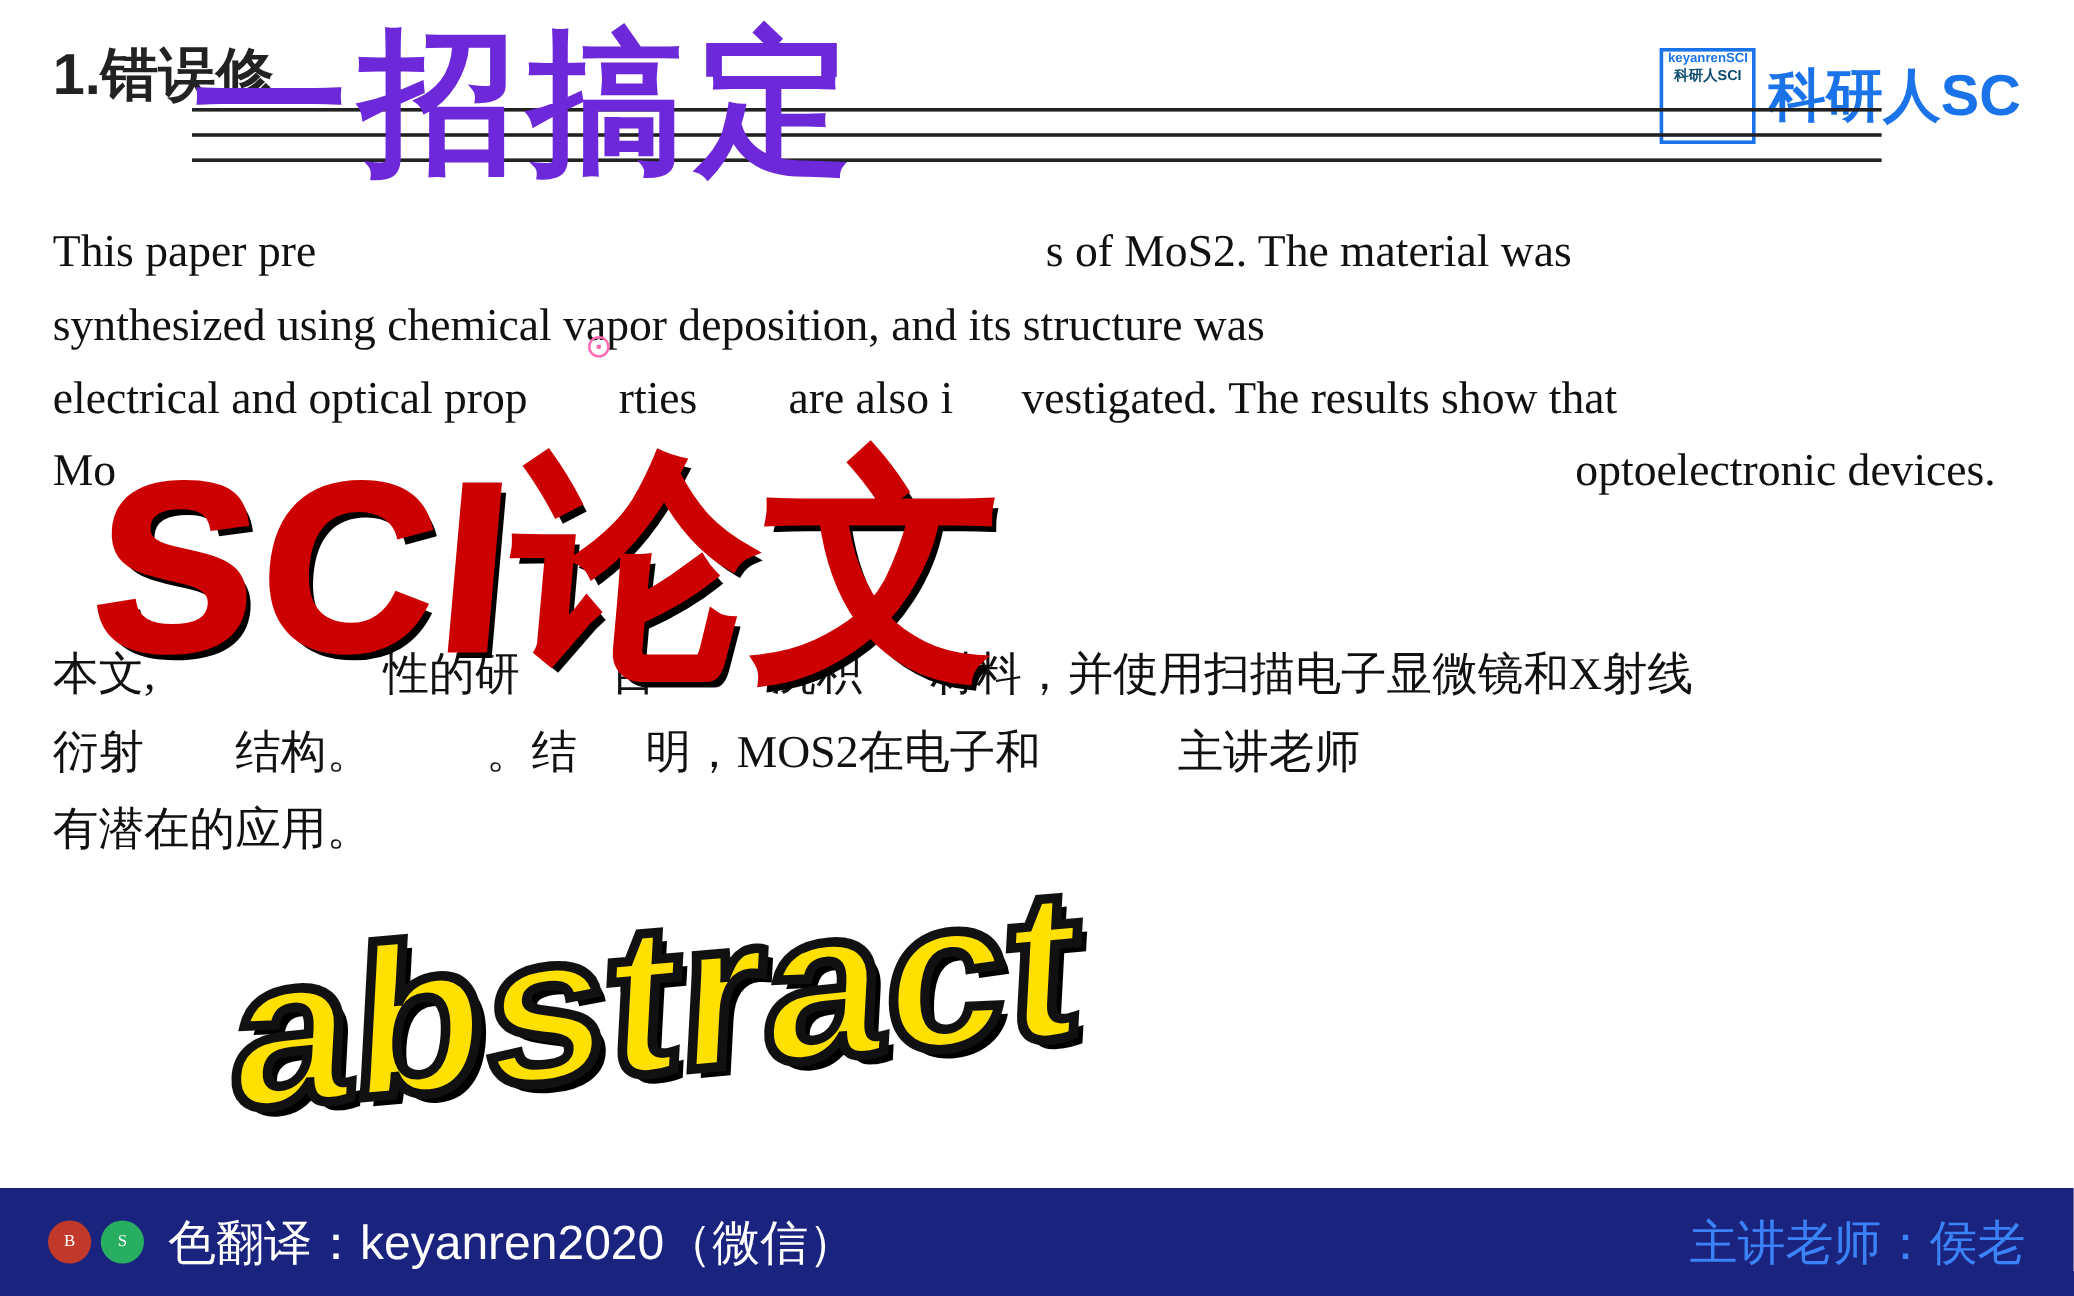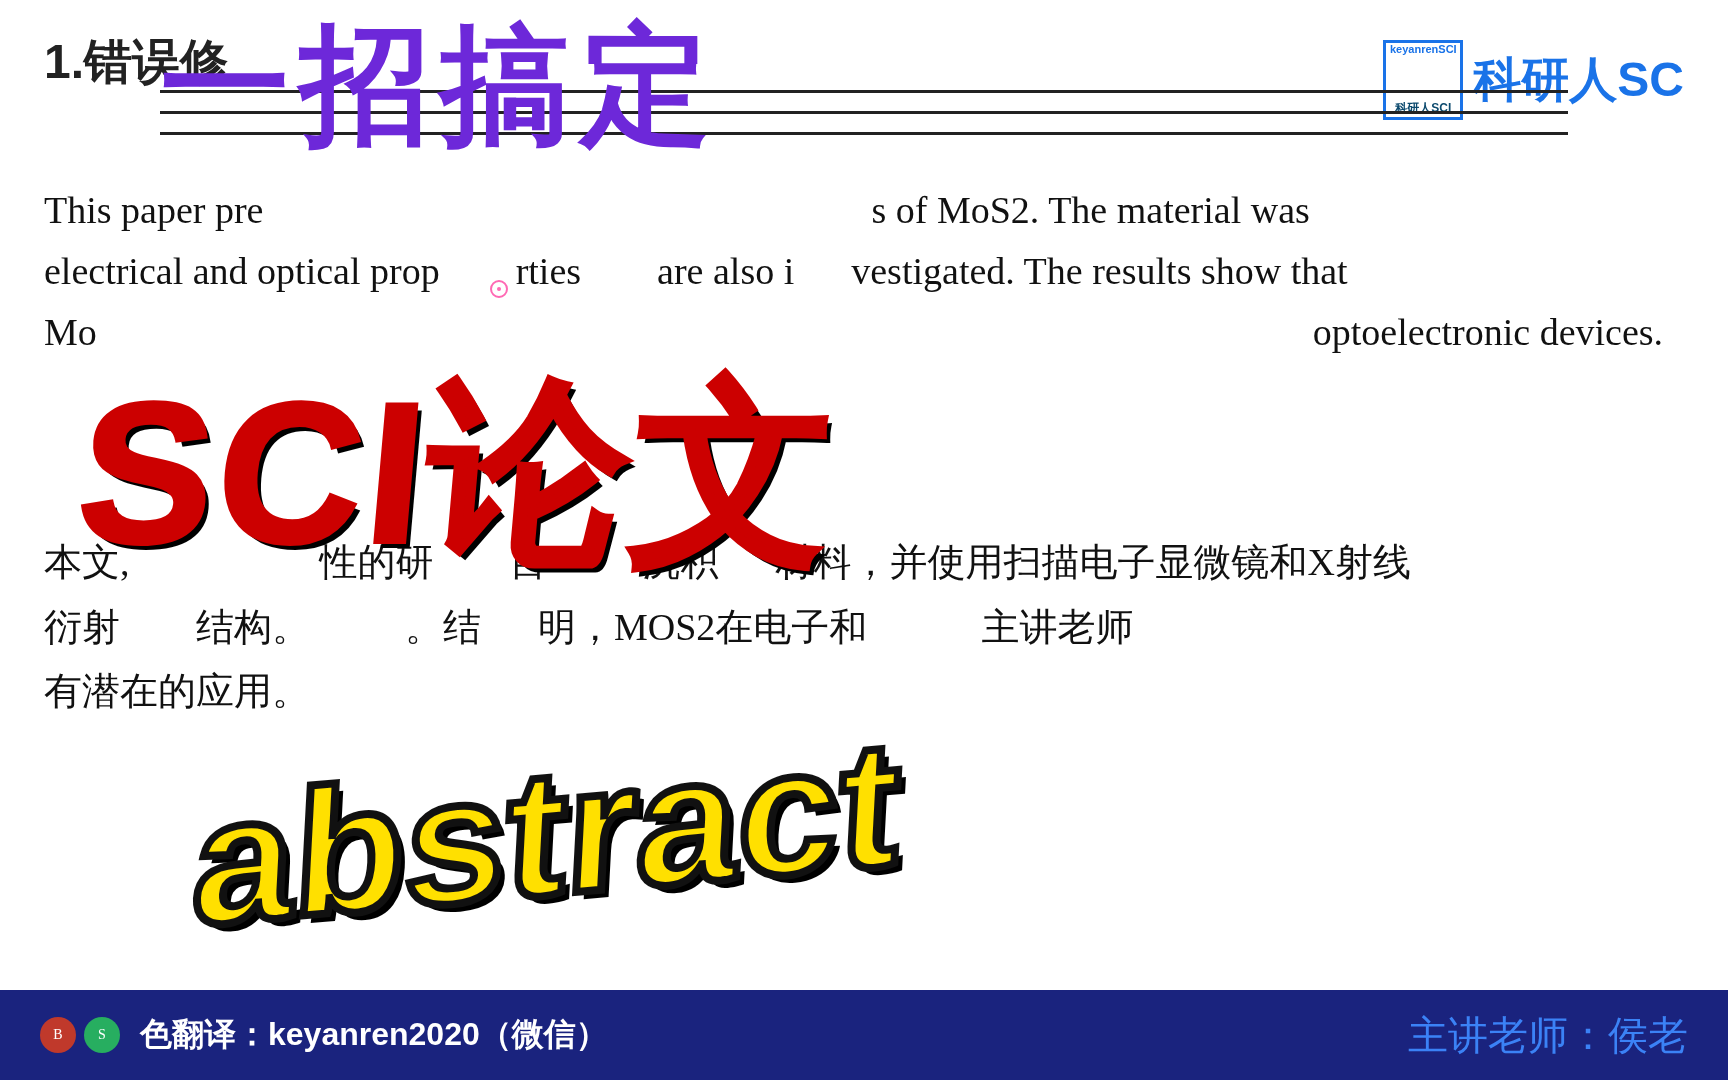--- a/index.html
+++ b/index.html
@@ -48,21 +48,21 @@
       gap: 10px;
     }
 
     .logo-box {
       width: 80px;
       height: 80px;
       border: 3px solid #1a73e8;
       display: flex;
       flex-direction: column;
       align-items: center;
-      justify-content: space-between;
+      justify-content: flex-start;
       font-size: 11px;
       color: #1a73e8;
       font-family: Arial, sans-serif;
       font-weight: bold;
     }
 
     .logo-text {
       font-size: 48px;
       font-weight: bold;
       color: #1a73e8;
@@ -192,24 +192,23 @@
       height: 90px;
       background: #1a237e;
       display: flex;
       align-items: center;
       justify-content: space-between;
       padding: 0 40px;
       z-index: 100;
     }
 
     .bottom-bar-left {
-      font-size: 32px;
+      font-size: 40px;
       color: #fff;
       font-family: 'Microsoft YaHei', Arial, sans-serif;
-      font-weight: bold;
     }
 
     .bottom-bar-right {
       font-size: 40px;
       color: #3b82f6;
       font-family: 'Microsoft YaHei', Arial, sans-serif;
     }
 
     
     .bottom-icons {
@@ -259,20 +258,21 @@
     <div class="line-h"></div>
     <div class="line-h"></div>
   </div>
 
   <div class="overlay-title-blue">一招搞定</div>
 
   <div class="abstract-english">
     <div>
       <span>This paper pre</span><span style="color:transparent;">xxxxxxxxxxxxxxxxxxxxxxxxxxxxxxxx</span><span>s of MoS2. The material was</span>
     </div>
+    <div>synthesized  using  chemical  vapor  deposition,  and its  structure  was</div>
     <div>
       <span>electrical and optical prop</span><span style="color:transparent">xxxx</span><span>rties</span><span style="color:transparent">xxxx</span><span>are also i</span><span style="color:transparent">xxx</span><span>vestigated. The results show that</span>
     </div>
     <div>
       <span>Mo</span><span style="color:transparent">xxxxxxxxxxxxxxxxxxxxxxxxxxxxxxxxxxxxxxxxxxxxxxxxxxxxxxxxxxxxxxxx</span><span>optoelectronic devices.</span>
     </div>
   </div>
 
   <div class="abstract-chinese">
     <div>

